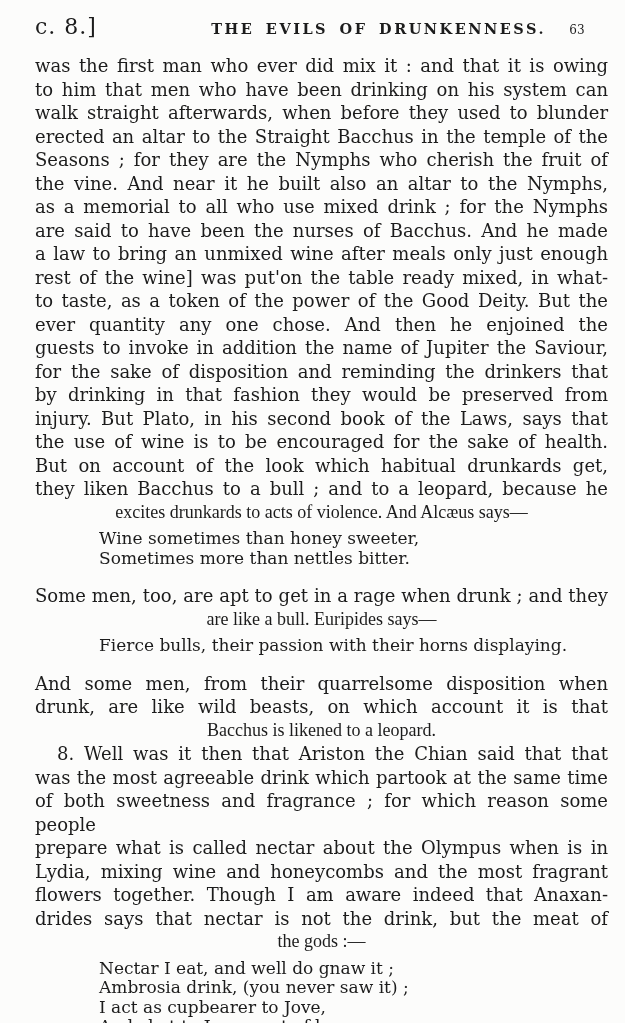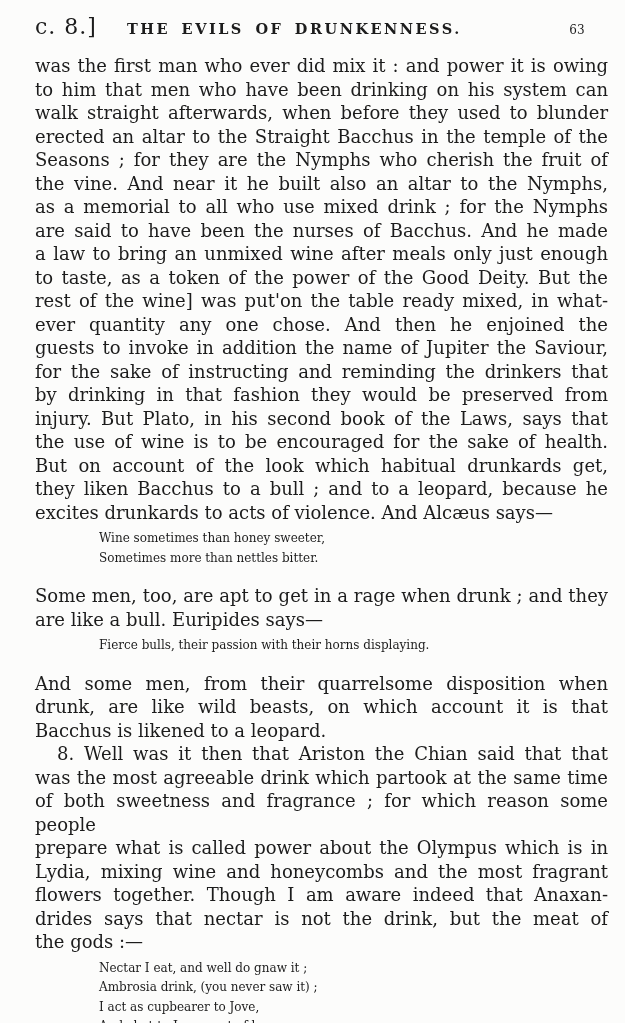--- a/index.html
+++ b/index.html
@@ -13,35 +13,35 @@
   .page { padding: 14px 17px 0 35px; }
 
   .header {
     display: flex;
     align-items: baseline;
     margin-bottom: 15px;
   }
   .chapter-marker { width: 92px; font-size: 22px; letter-spacing: 1px; }
   .running-title {
     flex: 1;
-    text-align: left;
+    text-align: right;
     font-size: 14.5px;
     letter-spacing: 2.5px;
     font-weight: 600;
     word-spacing: 4px;
   }
   .page-number { width: 62px; text-align: center; font-size: 12px; }
 
   .text { font-size: 18px; line-height: 23.5px; }
   .line { min-height: 23.5px; }
   .j  { text-align: justify; text-align-last: justify; }
   .ji { text-align: justify; text-align-last: justify; padding-left: 22px; }
-  .l  { text-align: left; }
+  .l  { text-align: center; font-family: Liberation Serif, serif; }
   .v  {
-    font-size: 12px;
+    font-size: 17px;
     line-height: 19.5px;
     min-height: 19.5px;
     padding-left: 64px;
     text-align: left;
   }
   
   .text .j + .v, .text .l + .v, .text .ji + .v { margin-top: 5px; }
   .text .v + .j, .text .v + .l, .text .v + .ji { margin-top: 16px; }
 </style>
 </head>
@@ -49,52 +49,52 @@
 
 <div class="page">
   <div class="header">
     <span class="chapter-marker">c. 8.]</span>
     <span class="running-title">THE EVILS OF DRUNKENNESS.</span>
     <span class="page-number">63</span>
   </div>
 
   <div class="text">
 
-  <div class="line j">was the first man who ever did mix it : and power it is owing</div>
+  <div class="line j">was the first man who ever did mix it : and that it is owing</div>
       <div class="line j">to him that men who have been drinking on his system can</div>
       <div class="line j">walk straight afterwards, when before they used to blunder</div>
       <div class="line j">erected an altar to the Straight Bacchus in the temple of the</div>
       <div class="line j">Seasons ; for they are the Nymphs who cherish the fruit of</div>
       <div class="line j">the vine. And near it he built also an altar to the Nymphs,</div>
       <div class="line j">as a memorial to all who use mixed drink ; for the Nymphs</div>
       <div class="line j">are said to have been the nurses of Bacchus. And he made</div>
       <div class="line j">a law to bring an unmixed wine after meals only just enough</div>
+      <div class="line j">rest of the wine] was put'on the table ready mixed, in what-</div>
       <div class="line j">to taste, as a token of the power of the Good Deity. But the</div>
-      <div class="line j">rest of the wine] was put'on the table ready mixed, in what-</div>
       <div class="line j">ever quantity any one chose. And then he enjoined the</div>
       <div class="line j">guests to invoke in addition the name of Jupiter the Saviour,</div>
-      <div class="line j">for the sake of instructing and reminding the drinkers that</div>
+      <div class="line j">for the sake of disposition and reminding the drinkers that</div>
       <div class="line j">by drinking in that fashion they would be preserved from</div>
       <div class="line j">injury. But Plato, in his second book of the Laws, says that</div>
       <div class="line j">the use of wine is to be encouraged for the sake of health.</div>
       <div class="line j">But on account of the look which habitual drunkards get,</div>
       <div class="line j">they liken Bacchus to a bull ; and to a leopard, because he</div>
       <div class="line l">excites drunkards to acts of violence. And Alcæus says—</div>
       <div class="line v">Wine sometimes than honey sweeter,</div>
       <div class="line v">Sometimes more than nettles bitter.</div>
       <div class="line j">Some men, too, are apt to get in a rage when drunk ; and they</div>
       <div class="line l">are like a bull. Euripides says—</div>
       <div class="line v">Fierce bulls, their passion with their horns displaying.</div>
       <div class="line j">And some men, from their quarrelsome disposition when</div>
       <div class="line j">drunk, are like wild beasts, on which account it is that</div>
       <div class="line l">Bacchus is likened to a leopard.</div>
       <div class="line ji">8. Well was it then that Ariston the Chian said that that</div>
       <div class="line j">was the most agreeable drink which partook at the same time</div>
       <div class="line j">of both sweetness and fragrance ; for which reason some people</div>
-      <div class="line j">prepare what is called power about the Olympus which is in</div>
+      <div class="line j">prepare what is called nectar about the Olympus when is in</div>
       <div class="line j">Lydia, mixing wine and honeycombs and the most fragrant</div>
       <div class="line j">flowers together. Though I am aware indeed that Anaxan-</div>
       <div class="line j">drides says that nectar is not the drink, but the meat of</div>
       <div class="line l">the gods :—</div>
       <div class="line v">Nectar I eat, and well do gnaw it ;</div>
       <div class="line v">Ambrosia drink, (you never saw it) ;</div>
       <div class="line v">I act as cupbearer to Jove,</div>
       <div class="line v">And chat to Juno—not of love ;</div>
     </div>
 </div>

